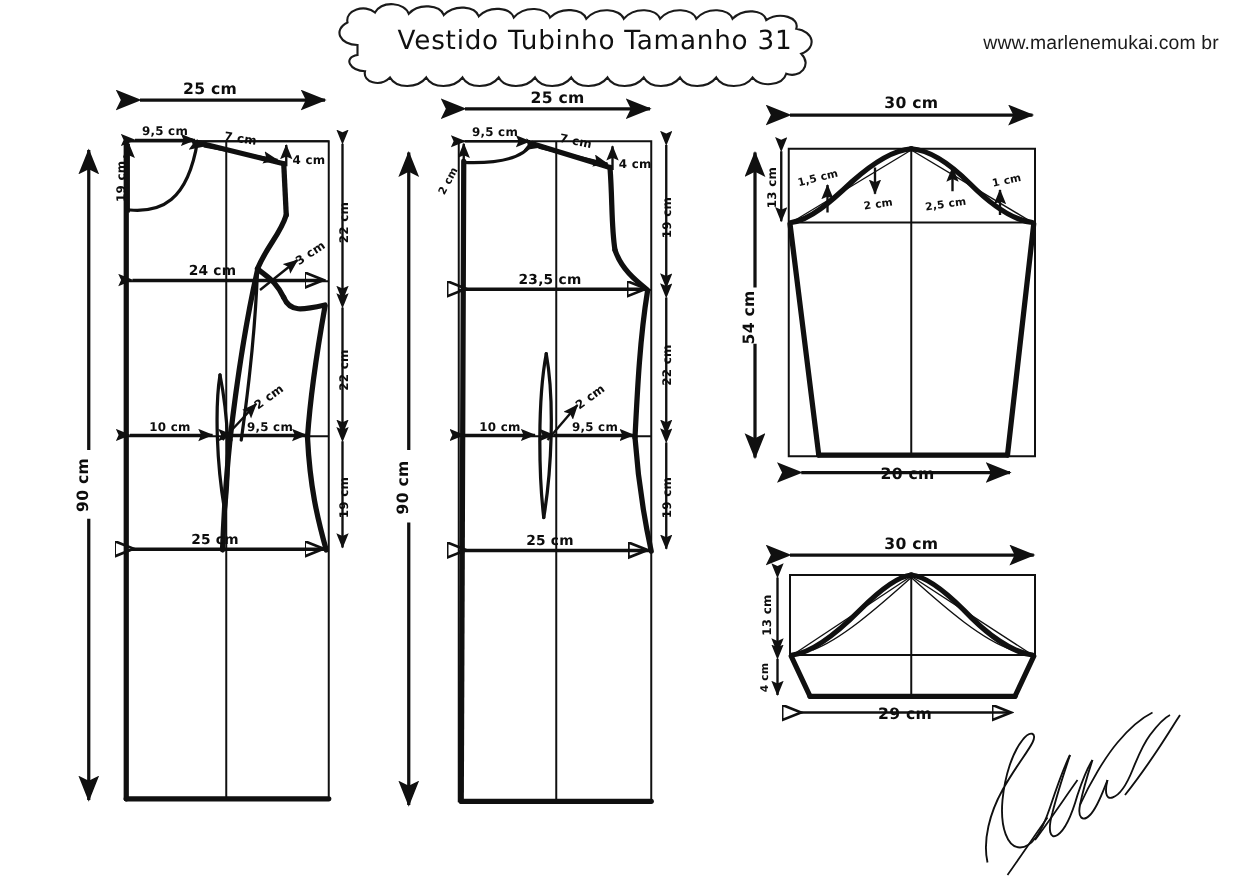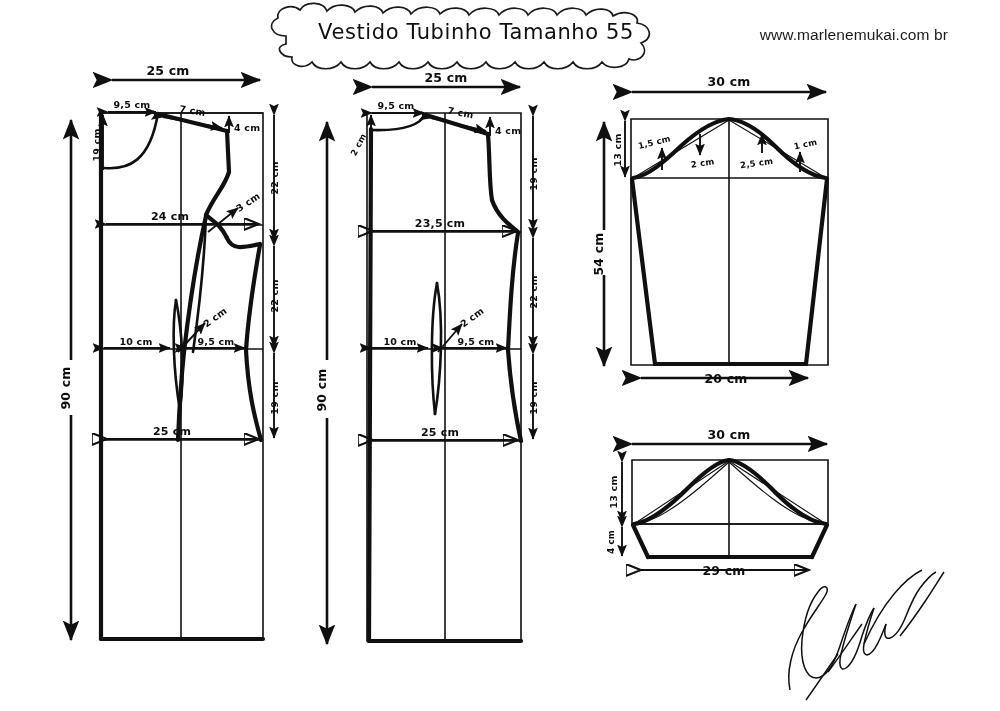--- a/index.html
+++ b/index.html
@@ -42,21 +42,21 @@
     font-size: 11px;
     font-weight: 700;
     letter-spacing: 0.2px;
   }
   text.lbl-sm { font-size: 9.5px; }
   text.lbl-xs { font-size: 8.5px; }
   text.lbl-big { font-size: 12.5px; }
 
   .url-text {
     position: absolute;
-    right: 52px;
+    right: 25px;
     top: 26px;
     font-family: "Liberation Sans", sans-serif;
     font-size: 15.5px;
     color: #1b1b1b;
     letter-spacing: 0.1px;
     white-space: nowrap;
   }
   .title-text {
     position: absolute;
     left: 296px;
@@ -69,21 +69,21 @@
     color: #101010;
     letter-spacing: 0.6px;
     white-space: nowrap;
   }
 </style>
 </head>
 <body>
 
 <div id="sheet">
 
-  <div class="title-text">Vestido Tubinho  Tamanho 55</div>
+  <div class="title-text">Vestido Tubinho  Tamanho 31</div>
   <div class="url-text">www.marlenemukai.com br</div>
 
   <svg id="pattern-svg" viewBox="0 0 1000 711" xmlns="http://www.w3.org/2000/svg">
 
     <defs>
       <marker id="ar" markerWidth="9" markerHeight="9" refX="7.5" refY="3.2" orient="auto">
         <path d="M0,0 L8,3.2 L0,6.4 L1.6,3.2 Z" class="arrowfill"></path>
       </marker>
       <marker id="arS" markerWidth="7" markerHeight="7" refX="6" refY="2.6" orient="auto">
         <path d="M0,0 L6.4,2.6 L0,5.2 L1.2,2.6 Z" class="arrowfill"></path>

